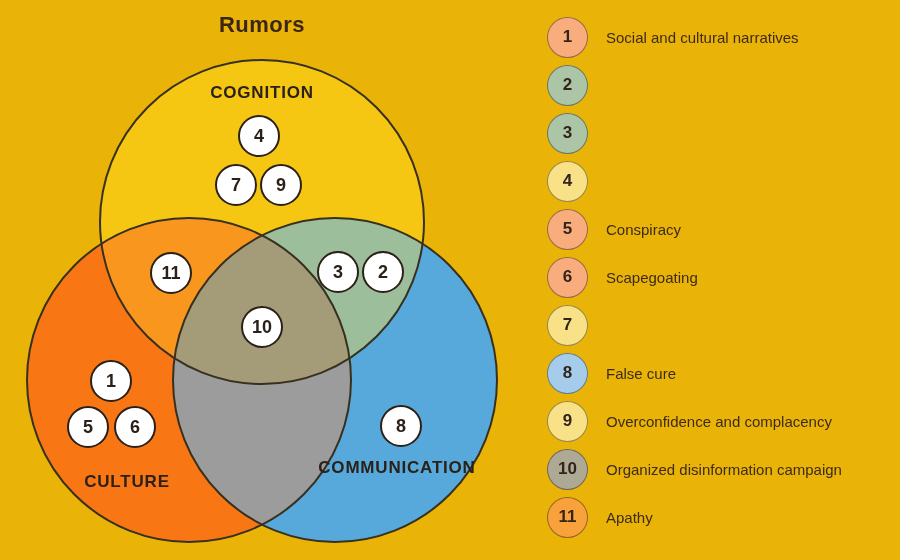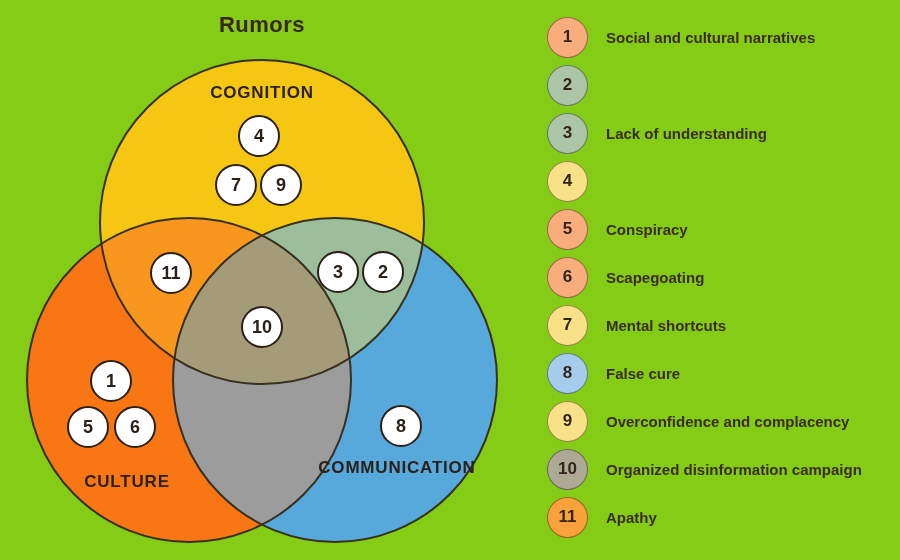--- a/index.html
+++ b/index.html
@@ -1,19 +1,19 @@
 <!DOCTYPE html>
 <html><head>
 <meta charset="utf-8">
 <style>
   html,body{margin:0;padding:0;background:#000;}
   #stage{
     position:relative;
     width:900px;height:560px;
-    background:#84cc16;
+    background:#eab308;
     overflow:hidden;
     font-family:"Liberation Sans", sans-serif;
   }
   #page-title{
     position:absolute;left:0;top:12px;width:524px;
     text-align:center;
     font-size:22px;font-weight:bold;color:#3A2517;
     letter-spacing:0.5px;
   }
   #venn-svg{position:absolute;left:0;top:0;}
@@ -36,21 +36,21 @@
   }
   .legend-badge{
     width:41px;height:41px;box-sizing:border-box;border-radius:50%;
     border:1px solid rgba(0,0,0,0.4);
     display:flex;align-items:center;justify-content:center;
     font-size:17px;font-weight:bold;color:#33241B;
     flex:0 0 41px;
   }
   .legend-label{
     margin-left:18px;
-    font-size:15px;font-weight:bold;color:#3D2B1A;
+    font-size:15px;font-weight:normal;color:#3D2B1A;
     white-space:nowrap;
   }
 </style>
 </head>
 <body>
 
 <div id="stage">
 
   <div id="page-title">Rumors</div>
 
@@ -106,36 +106,34 @@
   <div id="legend">
       <div class="legend-row">
         <div class="legend-badge" style="background: rgb(249, 172, 124);">1</div>
         <span class="legend-label">Social and cultural narratives</span>
       </div>
       <div class="legend-row">
         <div class="legend-badge" style="background: rgb(171, 197, 166);">2</div>
       </div>
       <div class="legend-row">
         <div class="legend-badge" style="background: rgb(171, 197, 166);">3</div>
-        <span class="legend-label">Lack of understanding</span>
       </div>
       <div class="legend-row">
         <div class="legend-badge" style="background: rgb(248, 225, 134);">4</div>
       </div>
       <div class="legend-row">
         <div class="legend-badge" style="background: rgb(249, 172, 124);">5</div>
         <span class="legend-label">Conspiracy</span>
       </div>
       <div class="legend-row">
         <div class="legend-badge" style="background: rgb(249, 172, 124);">6</div>
         <span class="legend-label">Scapegoating</span>
       </div>
       <div class="legend-row">
         <div class="legend-badge" style="background: rgb(248, 225, 134);">7</div>
-        <span class="legend-label">Mental shortcuts</span>
       </div>
       <div class="legend-row">
         <div class="legend-badge" style="background: rgb(165, 205, 235);">8</div>
         <span class="legend-label">False cure</span>
       </div>
       <div class="legend-row">
         <div class="legend-badge" style="background: rgb(248, 225, 134);">9</div>
         <span class="legend-label">Overconfidence and complacency</span>
       </div>
       <div class="legend-row">

